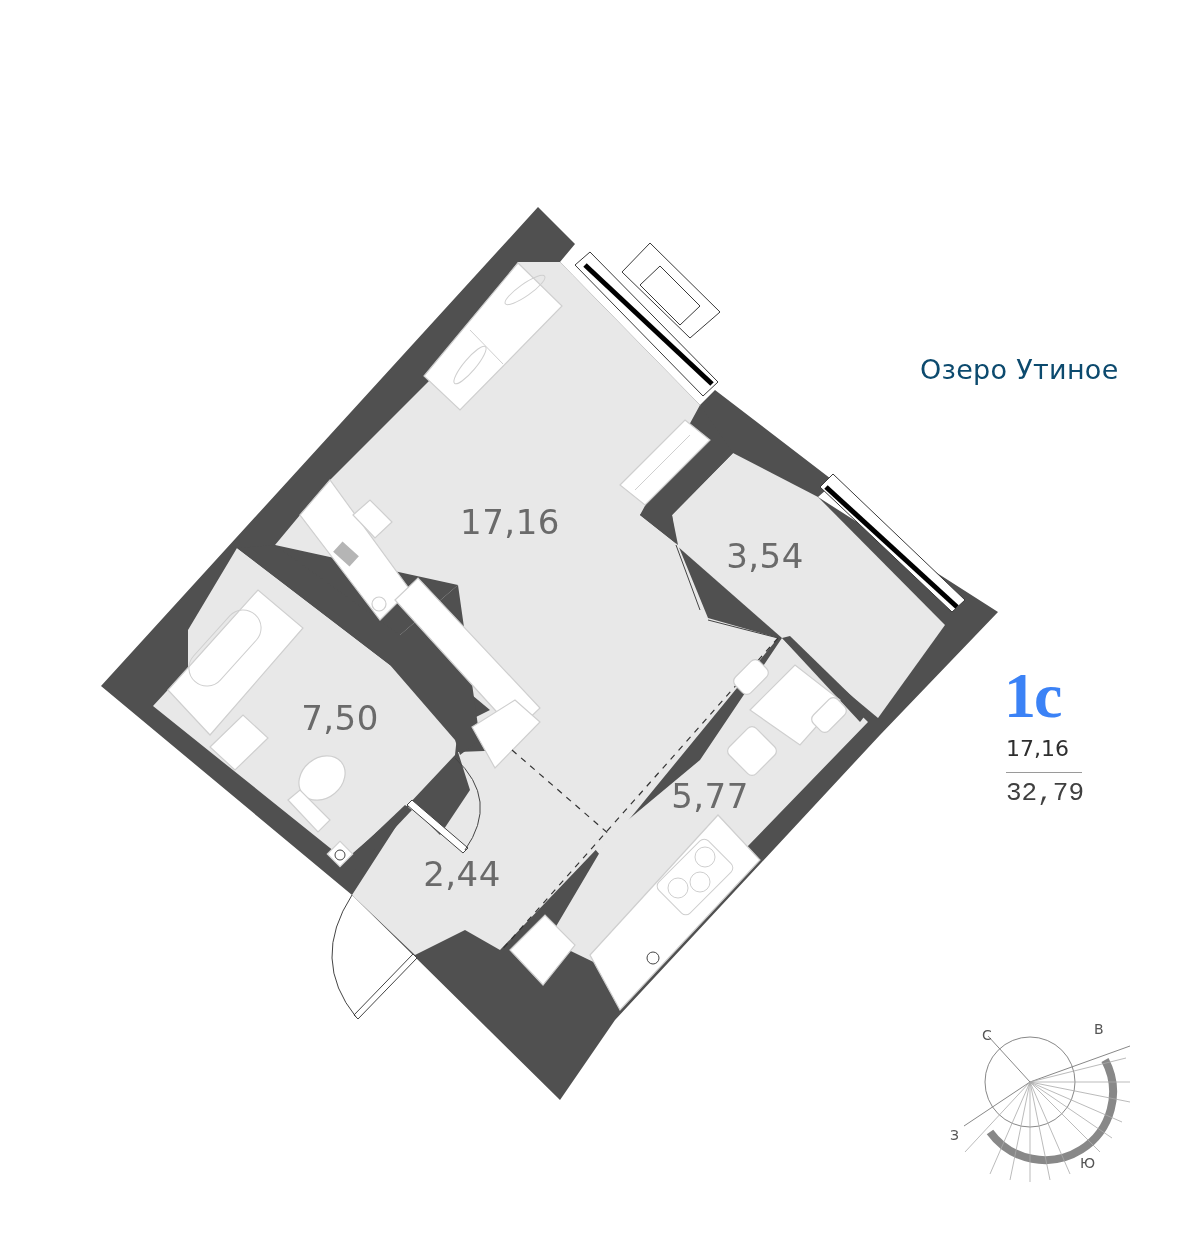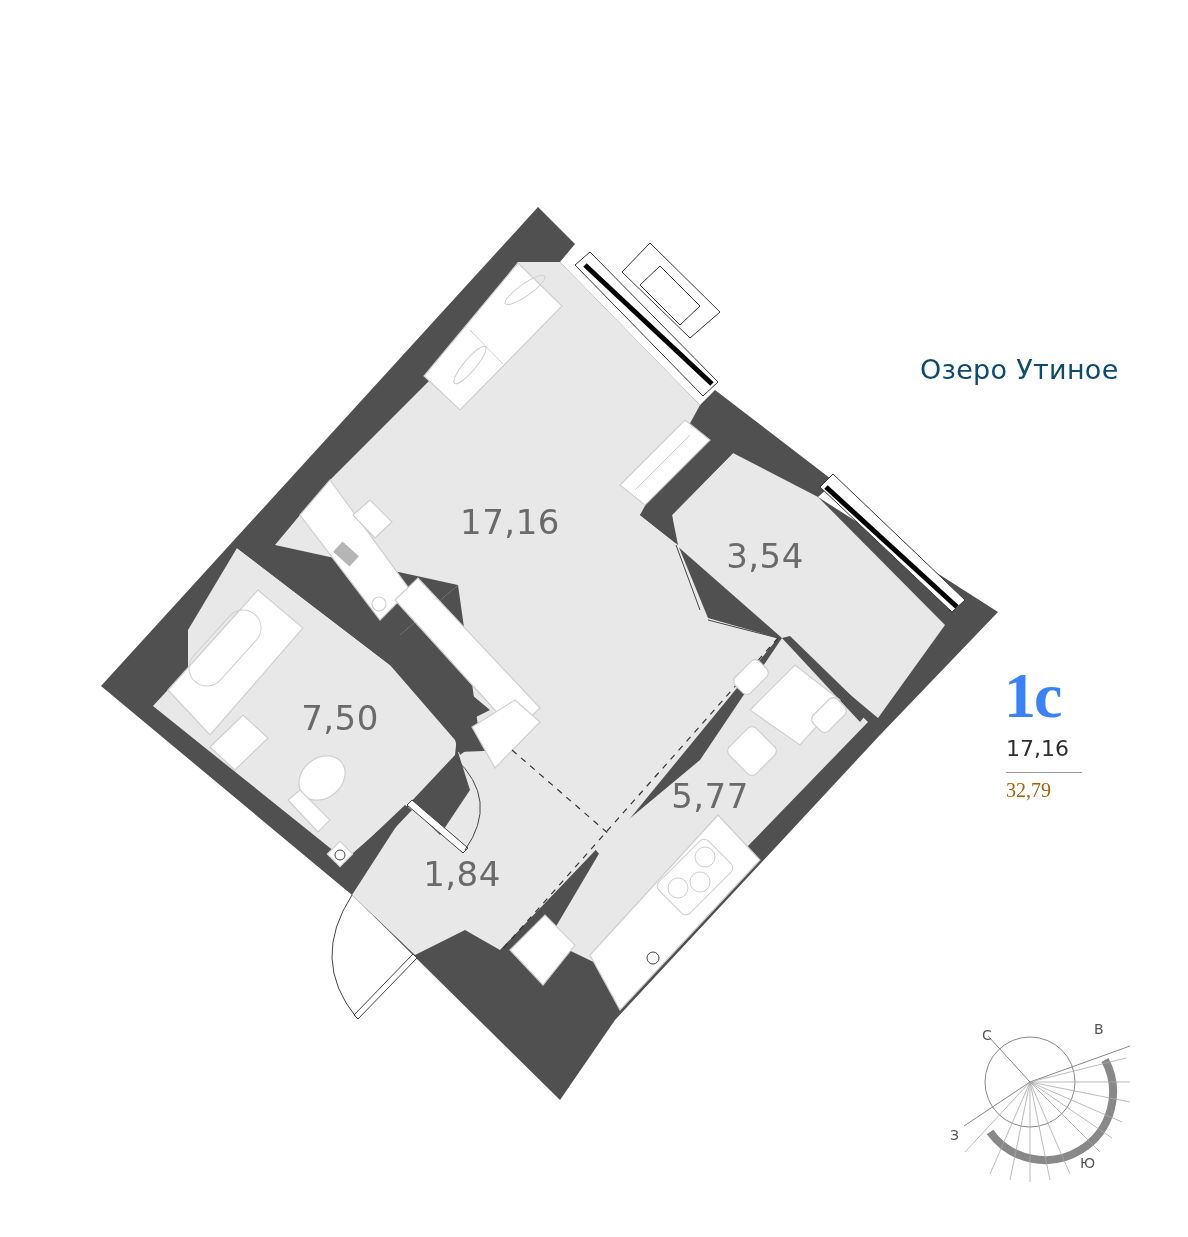--- a/index.html
+++ b/index.html
@@ -18,22 +18,22 @@
   .thin { fill: none; stroke: #444; stroke-width: 1; }
   .area-label { position: absolute; font-family: "DejaVu Sans", "Liberation Sans", sans-serif;
                 font-size: 34px; color: #6a6a6a; letter-spacing: 0.5px; transform: translate(-50%, -50%); white-space: nowrap; }
   .lake-label { position: absolute; left: 920px; top: 354px; font-size: 27px; color: #0c4a6e;
                 font-family: "DejaVu Sans", "Liberation Sans", sans-serif; white-space: nowrap; letter-spacing: 0.3px; }
   .apt-type { position: absolute; left: 1004px; top: 664px; font-size: 64px; font-weight: bold; color: #3b82f6;
               font-family: Liberation Serif, serif; letter-spacing: -2px; line-height: 1; }
   .apt-living { position: absolute; left: 1006px; top: 738px; font-size: 22px; color: #2e2e2e;
                 font-family: "DejaVu Sans", "Liberation Sans", sans-serif; line-height: 1; }
   .apt-divider { position: absolute; left: 1006px; top: 772px; width: 76px; height: 1px; background: #9a9a9a; }
-  .apt-total { position: absolute; left: 1006px; top: 780px; font-size: 20px; color: #a16207;
-               font-family: Liberation Serif, serif; line-height: 1; }
+  .apt-total { position: absolute; left: 1006px; top: 780px; font-size: 26px; color: #404040;
+               font-family: Liberation Mono, monospace; line-height: 1; }
   .compass-label { font-family: "DejaVu Sans", "Liberation Sans", sans-serif; font-size: 14px; fill: #555; }
 </style>
 </head>
 <body>
 
 <svg id="plan" viewBox="0 0 1188 1237" xmlns="http://www.w3.org/2000/svg">
 
   <polygon class="wall" points="538,207 575,244 560,262 700,405 715,390 835,482 818,497 998,612 880,735 615,1020 560,1100 413,955 352,895 101,686"></polygon>
 
   <polygon class="room" points="518,262 560,262 700,405 710,432 640,515 678,545 708,618 778,638 600,855 512,750 470,720 490,710 400,635 458,585 275,545 300,515 330,480 430,380"></polygon>
@@ -134,21 +134,21 @@
     <text class="compass-label" x="-48" y="-42">С</text>
     <text class="compass-label" x="64" y="-48">В</text>
     <text class="compass-label" x="50" y="86">Ю</text>
     <text class="compass-label" x="-80" y="58">З</text>
   </g>
 </svg>
 
 <div class="area-label" style="left:510px; top:522px;">17,16</div>
 <div class="area-label" style="left:765px; top:556px;">3,54</div>
 <div class="area-label" style="left:340px; top:718px;">7,50</div>
-<div class="area-label" style="left:462px; top:874px;">1,84</div>
+<div class="area-label" style="left:462px; top:874px;">2,44</div>
 <div class="area-label" style="left:702px; top:796px;margin-left:8px;">5,77</div>
 
 <div class="lake-label">Озеро Утиное</div>
 
 <div class="apt-type">1с</div>
 <div class="apt-living">17,16</div>
 <div class="apt-divider"></div>
 <div class="apt-total">32,79</div>
 
 </body></html>

